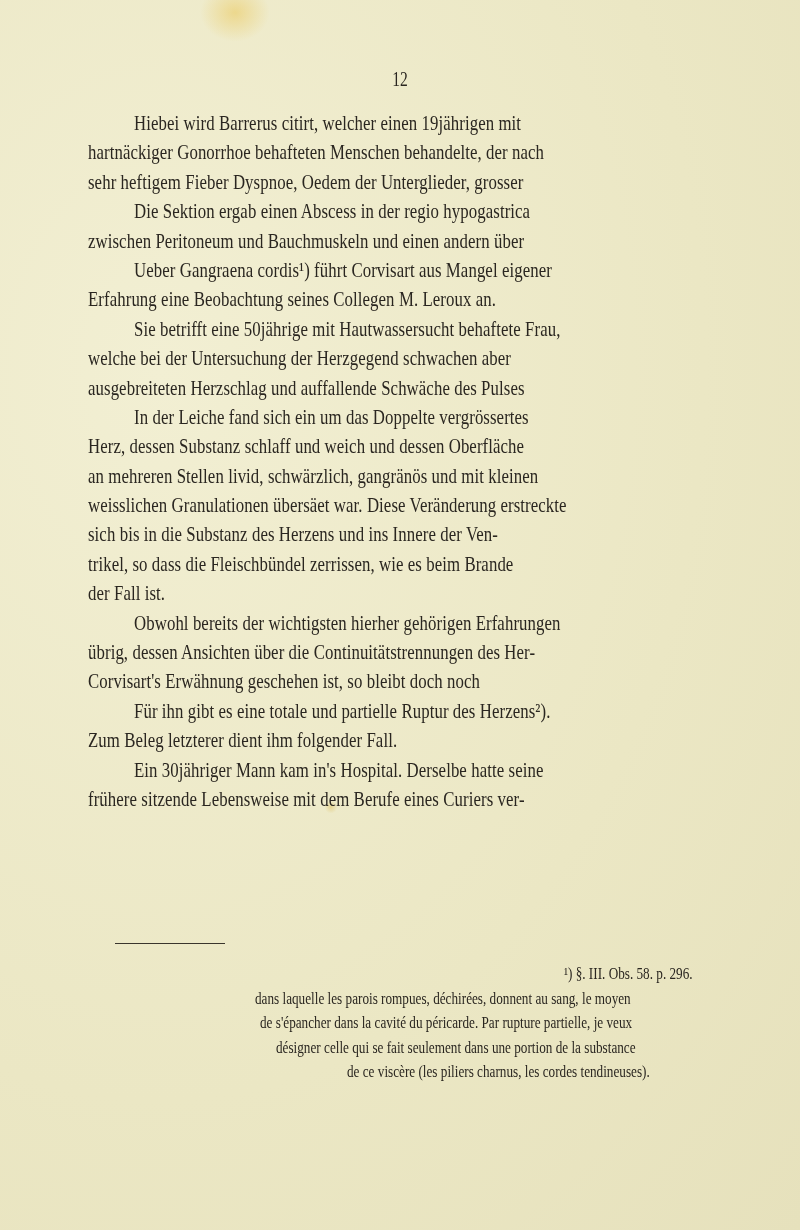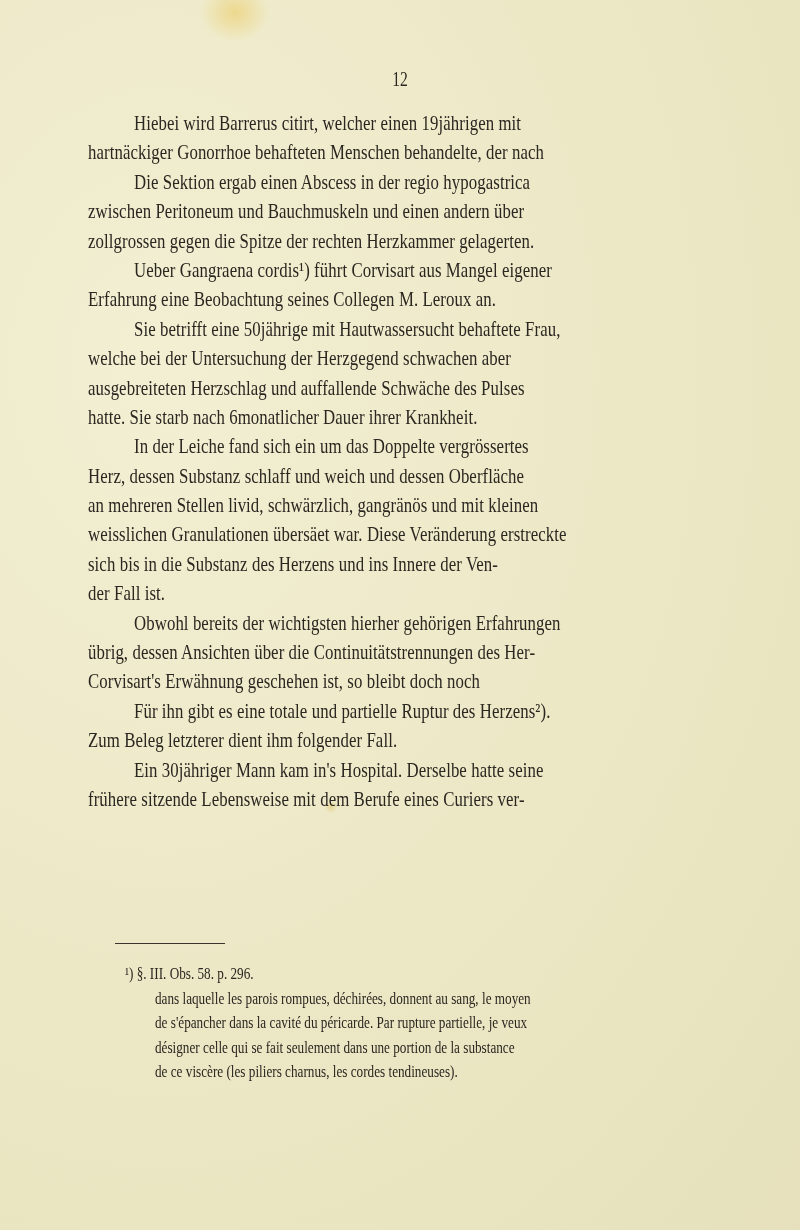--- a/index.html
+++ b/index.html
@@ -32,52 +32,52 @@
     white-space: nowrap; letter-spacing: 0.1px;
     transform-origin: left center;
   }
   .line.indent { padding-left: 46px; }
   .line span { display: inline-block; }
   .rule {
     position: absolute; left: 115px; top: 943px; width: 110px; height: 1px;
     background: #3a352c;
   }
   .footnotes {
-    position: absolute; left: 125px; top: 962px; width: 600px;
+    position: absolute; left: 125px; top: 962px; width: 600px; text-align: right;
   }
   .fn-line {
     height: 24.6px; line-height: 24.6px; font-size: 16.5px; white-space: nowrap;
   }
   .fn-line.cont { padding-left: 30px; text-decoration: underline; }
 </style>
 </head>
 <body>
 
 <div class="stain"></div>
 <div class="stain2"></div>
 
 <div class="page-number">12</div>
 
 <div class="body-text" id="body">
     <div class="line indent"><span style="transform-origin: left center; transform: scaleX(0.8);">Hiebei wird Barrerus citirt, welcher einen 19jährigen mit</span></div>
     <div class="line"><span style="transform-origin: left center; transform: scaleX(0.8);">hartnäckiger Gonorrhoe behafteten Menschen behandelte, der nach</span></div>
+    <div class="line"><span style="transform-origin: left center; transform: scaleX(0.8);">sehr heftigem Fieber Dyspnoe, Oedem der Unterglieder, grosser</span></div>
     <div class="line indent"><span style="transform-origin: left center; transform: scaleX(0.8);">Die Sektion ergab einen Abscess in der regio hypogastrica</span></div>
     <div class="line"><span style="transform-origin: left center; transform: scaleX(0.8);">zwischen Peritoneum und Bauchmuskeln und einen andern über</span></div>
-    <div class="line"><span style="transform-origin: left center; transform: scaleX(0.8);">zollgrossen gegen die Spitze der rechten Herzkammer gelagerten.</span></div>
     <div class="line indent"><span style="transform-origin: left center; transform: scaleX(0.8);">Ueber Gangraena cordis¹) führt Corvisart aus Mangel eigener</span></div>
     <div class="line"><span style="transform-origin: left center; transform: scaleX(0.8);">Erfahrung eine Beobachtung seines Collegen M. Leroux an.</span></div>
     <div class="line indent"><span style="transform-origin: left center; transform: scaleX(0.8);">Sie betrifft eine 50jährige mit Hautwassersucht behaftete Frau,</span></div>
     <div class="line"><span style="transform-origin: left center; transform: scaleX(0.8);">welche bei der Untersuchung der Herzgegend schwachen aber</span></div>
     <div class="line"><span style="transform-origin: left center; transform: scaleX(0.8);">ausgebreiteten Herzschlag und auffallende Schwäche des Pulses</span></div>
-    <div class="line"><span style="transform-origin: left center; transform: scaleX(0.8);">hatte. Sie starb nach 6monatlicher Dauer ihrer Krankheit.</span></div>
     <div class="line indent"><span style="transform-origin: left center; transform: scaleX(0.8);">In der Leiche fand sich ein um das Doppelte vergrössertes</span></div>
     <div class="line"><span style="transform-origin: left center; transform: scaleX(0.8);">Herz, dessen Substanz schlaff und weich und dessen Oberfläche</span></div>
     <div class="line"><span style="transform-origin: left center; transform: scaleX(0.8);">an mehreren Stellen livid, schwärzlich, gangränös und mit kleinen</span></div>
     <div class="line"><span style="transform-origin: left center; transform: scaleX(0.8);">weisslichen Granulationen übersäet war. Diese Veränderung erstreckte</span></div>
     <div class="line"><span style="transform-origin: left center; transform: scaleX(0.8);">sich bis in die Substanz des Herzens und ins Innere der Ven-</span></div>
+    <div class="line"><span style="transform-origin: left center; transform: scaleX(0.8);">trikel, so dass die Fleischbündel zerrissen, wie es beim Brande</span></div>
     <div class="line"><span style="transform-origin: left center; transform: scaleX(0.8);">der Fall ist.</span></div>
     <div class="line indent"><span style="transform-origin: left center; transform: scaleX(0.8);">Obwohl bereits der wichtigsten hierher gehörigen Erfahrungen</span></div>
     <div class="line"><span style="transform-origin: left center; transform: scaleX(0.8);">übrig, dessen Ansichten über die Continuitätstrennungen des Her-</span></div>
     <div class="line"><span style="transform-origin: left center; transform: scaleX(0.8);">Corvisart's Erwähnung geschehen ist, so bleibt doch noch</span></div>
     <div class="line indent"><span style="transform-origin: left center; transform: scaleX(0.8);">Für ihn gibt es eine totale und partielle Ruptur des Herzens²).</span></div>
     <div class="line"><span style="transform-origin: left center; transform: scaleX(0.8);">Zum Beleg letzterer dient ihm folgender Fall.</span></div>
     <div class="line indent"><span style="transform-origin: left center; transform: scaleX(0.8);">Ein 30jähriger Mann kam in's Hospital. Derselbe hatte seine</span></div>
     <div class="line"><span style="transform-origin: left center; transform: scaleX(0.8);">frühere sitzende Lebensweise mit dem Berufe eines Curiers ver-</span></div>
   </div>
 

